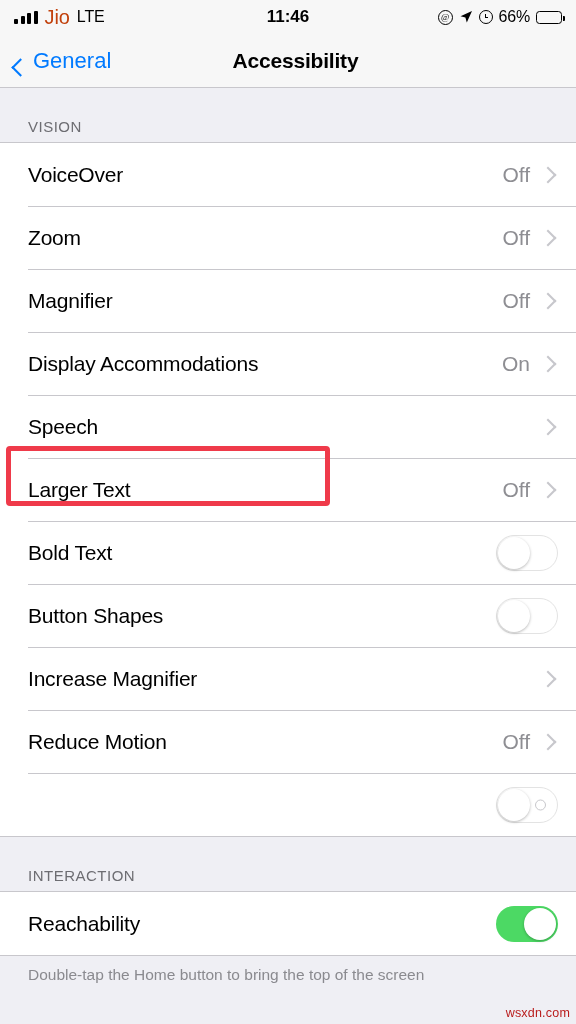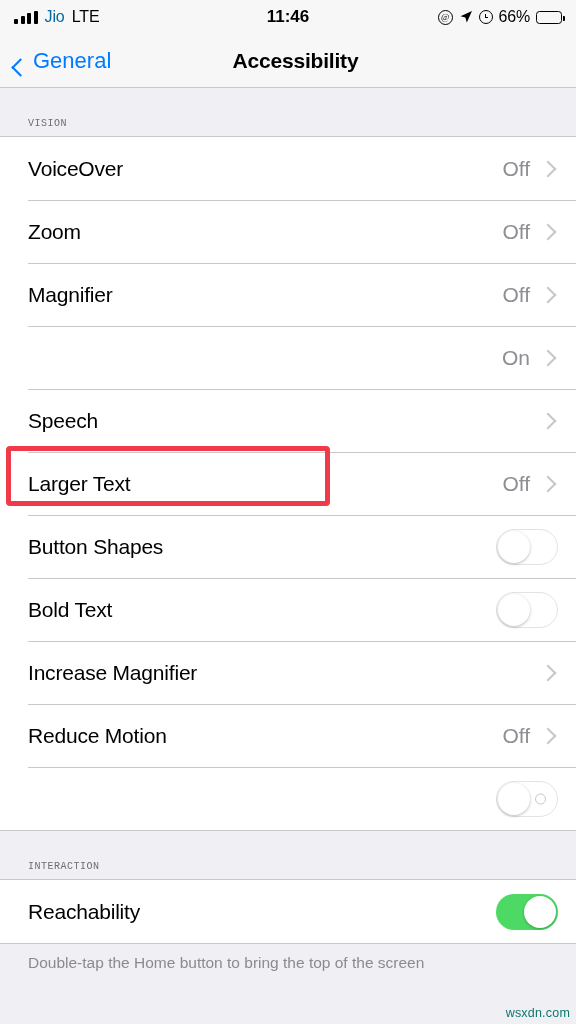--- a/index.html
+++ b/index.html
@@ -42,22 +42,22 @@
     display: block;
     width: 4px;
     background: #000;
     border-radius: 1px;
   }
   .signal-bars i:nth-child(1) { height: 5px; }
   .signal-bars i:nth-child(2) { height: 8px; }
   .signal-bars i:nth-child(3) { height: 11px; }
   .signal-bars i:nth-child(4) { height: 13px; }
   .carrier {
-    font-size: 16px;
-    color: #0369a1;
+    font-size: 20px;
+    color: #c2410c;
     letter-spacing: -0.1px;
   }
   .radio-type {
     font-size: 16px;
     color: #000;
     letter-spacing: -0.1px;
   }
   .status-time {
     position: absolute;
     left: 0; right: 0;
@@ -173,26 +173,25 @@
   }
 
   
   .content {
     background: #efeff4;
     height: calc(1024px - 34px - 54px);
     overflow: hidden;
     position: relative;
   }
   .section-header {
-    font-size: 10px;
+    font-size: 15px;
     color: #6d6d72;
     letter-spacing: 0.5px;
     padding: 30px 0 7px 28px;
     box-sizing: border-box;
-    font-family: Liberation Mono, monospace;
   }
   .group {
     background: #fde047;
     border-top: 0.5px solid #c8c7cc;
     border-bottom: 0.5px solid #c8c7cc;
   }
   .row {
     height: 63px;
     display: flex;
     align-items: center;
@@ -286,21 +285,21 @@
     font-size: 15.5px;
     color: #8a8a8f;
     padding: 9px 28px 0 28px;
     line-height: 20px;
   }
   .watermark {
     position: absolute;
     right: 6px;
     bottom: 4px;
     font-size: 12.5px;
-    color: #0f766e;
+    color: #b91c1c;
     letter-spacing: 0.2px;
     margin-top: 16px;
   }
 </style>
 </head>
 <body>
 
 <div class="status-bar">
   <div class="status-left">
     <span class="signal-bars">
@@ -355,20 +354,21 @@
 
     <div class="row">
       <span class="row-label">Magnifier</span>
       <span class="row-right">
         <span class="row-value">Off</span>
         <span class="chev-right"></span>
       </span>
     </div>
 
     <div class="row">
+      <span class="row-label">Display Accommodations</span>
       <span class="row-right">
         <span class="row-value">On</span>
         <span class="chev-right"></span>
       </span>
     </div>
 
     <div class="row">
       <span class="row-label">Speech</span>
       <span class="row-right">
         <span class="row-value"></span>
@@ -378,30 +378,30 @@
 
     <div class="row">
       <span class="row-label">Larger Text</span>
       <span class="row-right">
         <span class="row-value">Off</span>
         <span class="chev-right"></span>
       </span>
     </div>
 
     <div class="row">
-      <span class="row-label">Button Shapes</span>
+      <span class="row-label">Bold Text</span>
       <span class="row-right">
         <span class="toggle off">
             <span class="knob"></span>
           </span>
       </span>
     </div>
 
     <div class="row">
-      <span class="row-label">Bold Text</span>
+      <span class="row-label">Button Shapes</span>
       <span class="row-right">
         <span class="toggle off">
             <span class="knob"></span>
           </span>
       </span>
     </div>
 
     <div class="row">
       <span class="row-label">Increase Magnifier</span>
       <span class="row-right">

